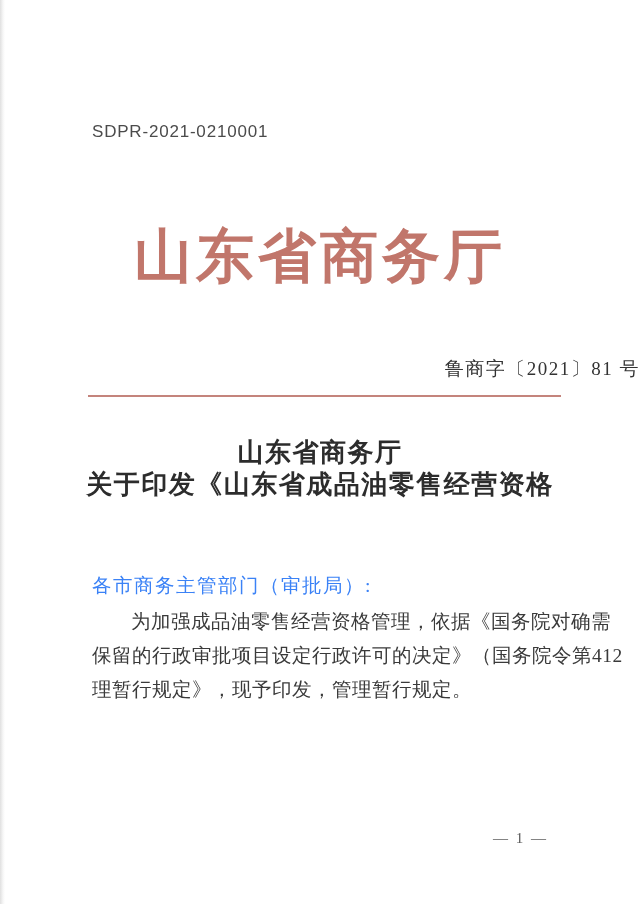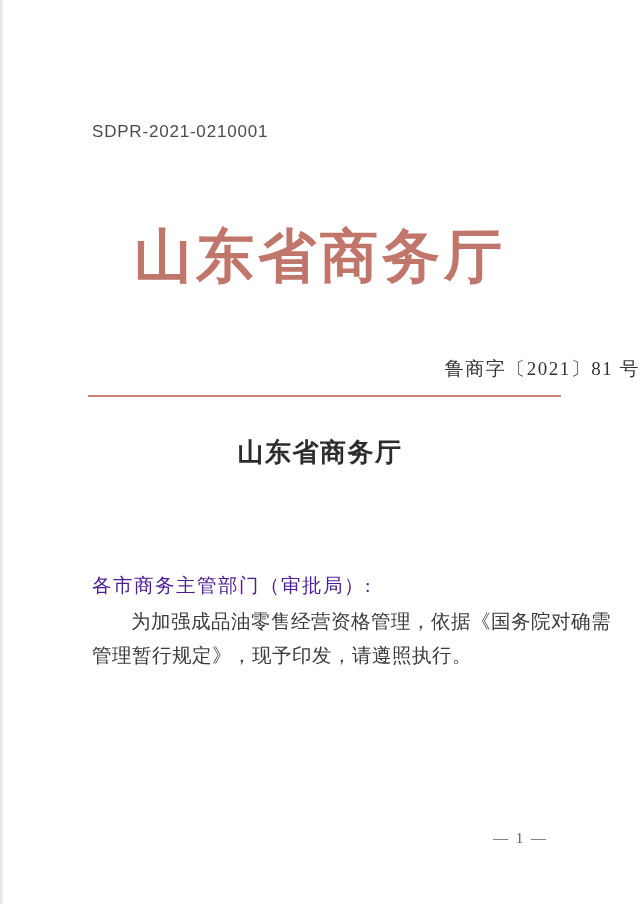--- a/index.html
+++ b/index.html
@@ -52,21 +52,21 @@
     width: 640px; text-align: center;
     font-size: 26px; line-height: 32px;
     font-weight: 700;
     color: #2c2c2c; letter-spacing: 1.5px;
   }
   .salutation {
     position: absolute; left: 92px; top: 572px;
     width: 460px;
     font-size: 19.5px; line-height: 28px;
     letter-spacing: 1.5px;
-    color: #4c1d95;
+    color: #3b82f6;
   }
   .paragraph {
     position: absolute; left: 92px; top: 605px;
     width: 460px;
     font-size: 19.5px; line-height: 34px;
     color: #3a3a3a; letter-spacing: 0.5px;
   }
   .p-line {
     text-align: justify;
     text-align-last: justify;
@@ -89,23 +89,25 @@
   <div class="doc-id">SDPR-2021-0210001</div>
 
   <div class="agency">山东省商务厅</div>
 
   <div class="doc-no">鲁商字〔2021〕81 号</div>
 
   <div class="red-line"></div>
 
   <div class="doc-title">
     <div class="t-line">山东省商务厅</div>
+    <div class="t-line">关于印发《山东省成品油零售经营资格</div>
   </div>
 
   <div class="salutation">各市商务主管部门（审批局）:</div>
 
   <div class="paragraph">
     <div class="p-line indent">为加强成品油零售经营资格管理，依据《国务院对确需</div>
-    <div class="p-line last">管理暂行规定》，现予印发，请遵照执行。</div>
+    <div class="p-line">保留的行政审批项目设定行政许可的决定》（国务院令第412</div>
+    <div class="p-line last">理暂行规定》，现予印发，管理暂行规定。</div>
   </div>
 
   <div class="page-number">— 1 —</div>
 </div>
 
 </body></html>

